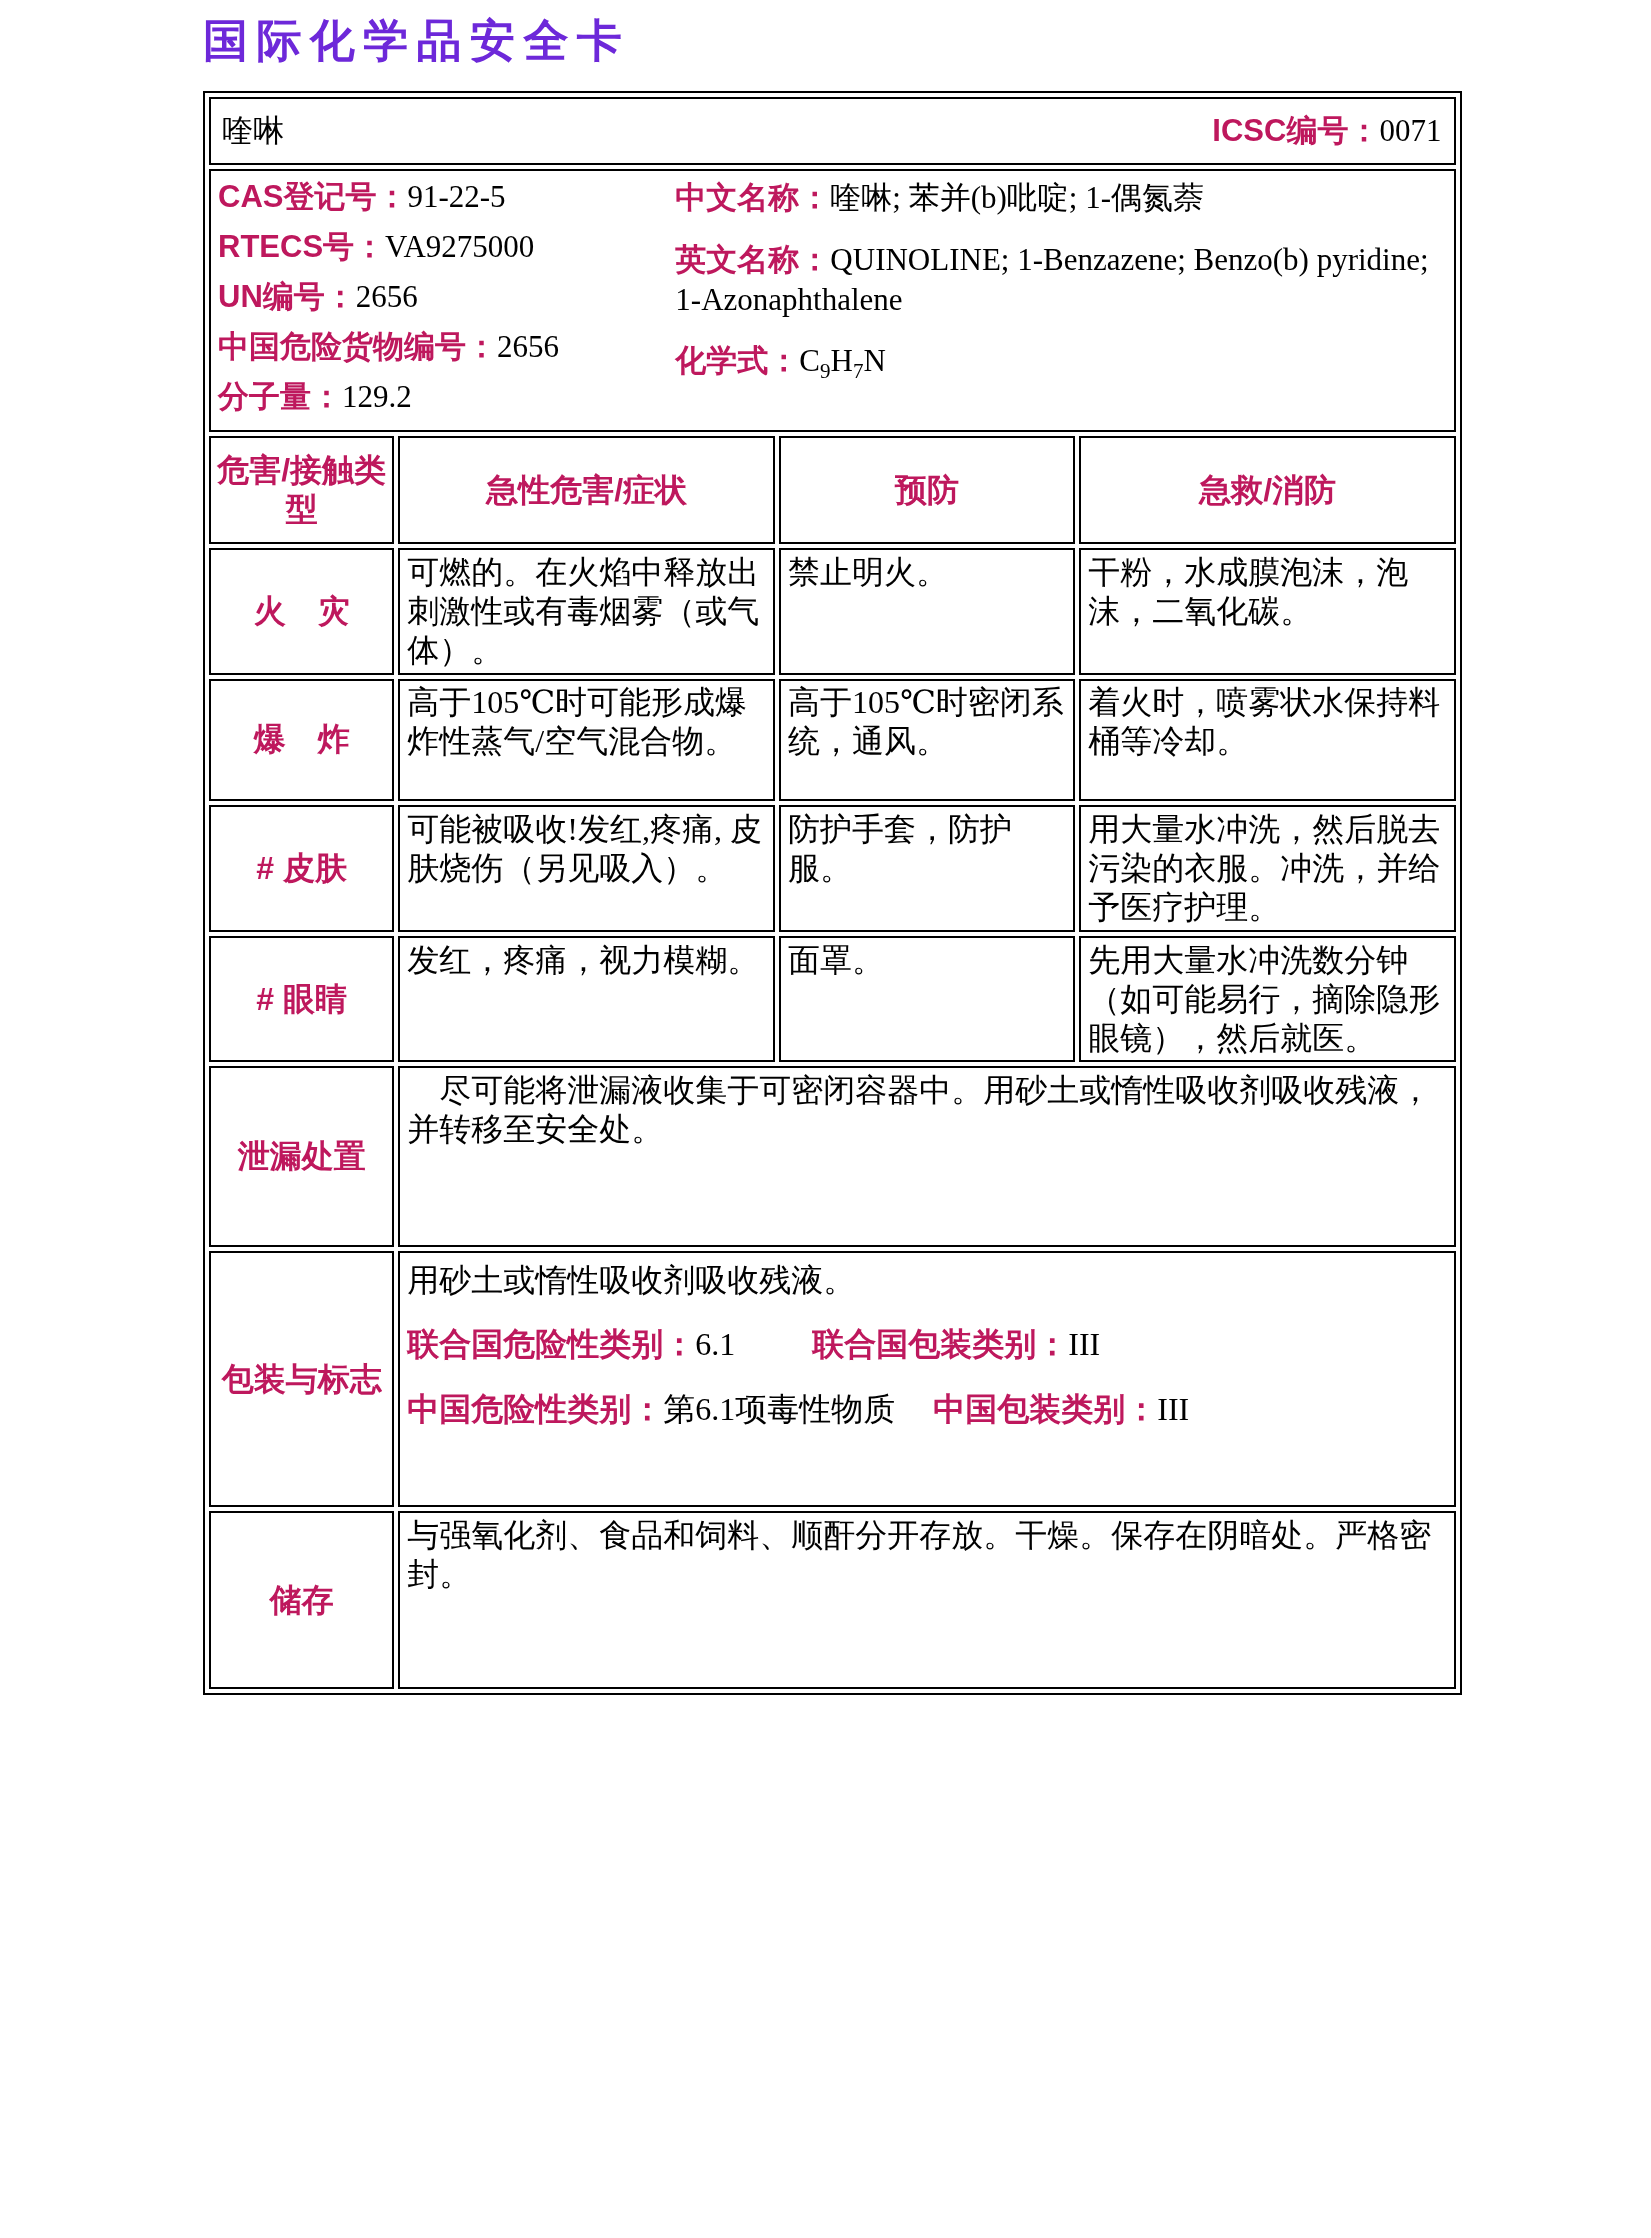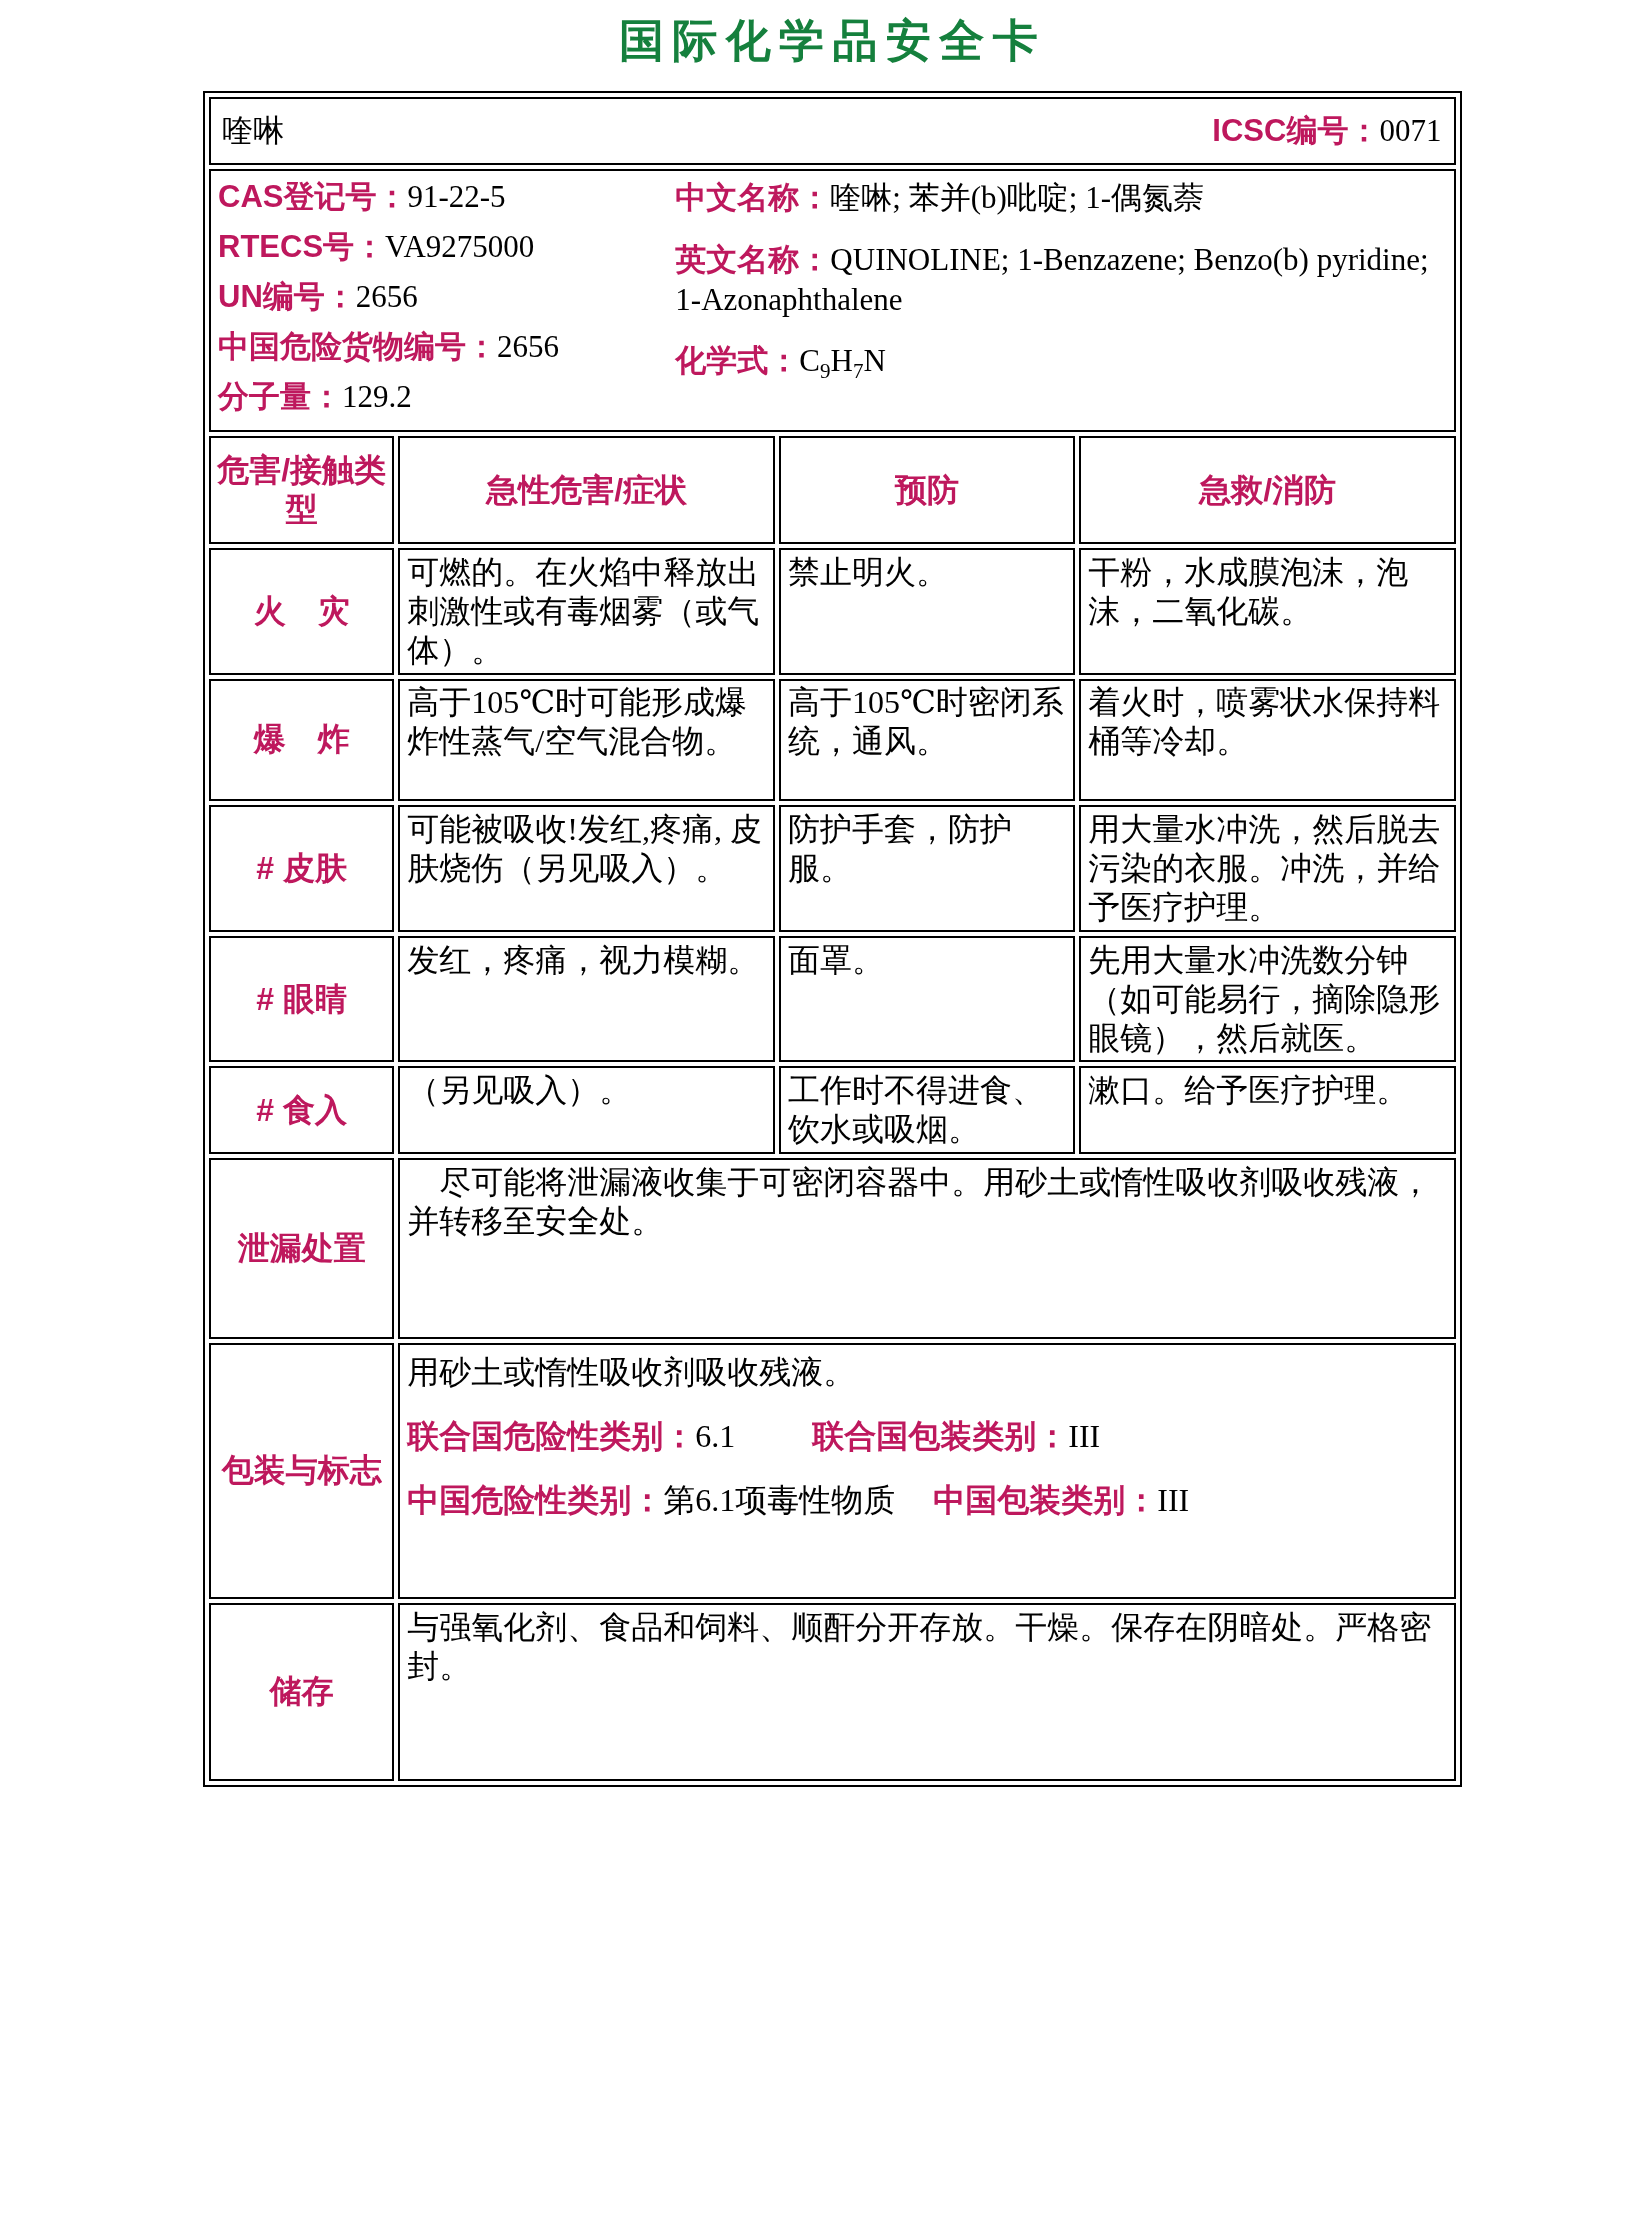--- a/index.html
+++ b/index.html
@@ -1,20 +1,20 @@
 <!DOCTYPE html>
 <html style="font-size:11.2px"><head>
 <meta charset="utf-8">
 <style>
   html,body{margin:0;padding:0;background:#ffffff;}
   body{width:1651px;height:2239px;overflow:hidden;position:relative;
        font-family:"Liberation Serif","DejaVu Serif",serif;color:#000;}
   .page{width:1651px;height:2239px;}
-  .title{padding-top:11.2px;width:1259px;margin-left:203px;text-align:center;
-         color:#15803d;font-weight:bold;font-size:45px;letter-spacing:8.4px;
+  .title{padding-top:11.2px;width:1259px;margin-left:203px;
+         color:#6d28d9;font-weight:bold;font-size:45px;letter-spacing:8.4px;
          font-family:"Liberation Sans","DejaVu Sans",sans-serif;}
   table.card{margin:19.6px 0 0 203px;width:1259px;table-layout:fixed;
              border-collapse:separate;border-spacing:4.2px;border:2.1px solid #000;background:#fff;}
   td{border:2.1px solid #000;vertical-align:top;padding:2.8px 7px;
      font-size:32px;line-height:1.22;overflow:hidden;word-break:break-all;}
   .lbl{color:#be185d;font-weight:bold;
        font-family:"Liberation Sans","DejaVu Sans",sans-serif;}
   
   .r1 td{height:59px;vertical-align:middle;}
   .r1 .wrap{display:flex;justify-content:space-between;align-items:center;}
@@ -118,26 +118,20 @@
       <td>用大量水冲洗，然后脱去污染的衣服。冲洗，并给予医疗护理。</td>
     </tr>
 
     <tr class="ry">
       <td class="cap"><span class="lbl"># 眼睛</span></td>
       <td>发红，疼痛，视力模糊。</td>
       <td>面罩。</td>
       <td>先用大量水冲洗数分钟（如可能易行，摘除隐形眼镜），然后就医。</td>
     </tr>
 
-    <tr class="rg">
-      <td class="cap"><span class="lbl"># 食入</span></td>
-      <td>（另见吸入）。</td>
-      <td>工作时不得进食、饮水或吸烟。</td>
-      <td>漱口。给予医疗护理。</td>
-    </tr>
 
     <tr class="sec-spill">
       <td class="cap"><span class="lbl">泄漏处置</span></td>
       <td class="content" colspan="3">　尽可能将泄漏液收集于可密闭容器中。用砂土或惰性吸收剂吸收残液，并转移至安全处。</td>
     </tr>
 
     <tr class="sec-pack">
       <td class="cap"><span class="lbl">包装与标志</span></td>
       <td class="content" colspan="3">
         <div class="pack-line">用砂土或惰性吸收剂吸收残液。</div>

